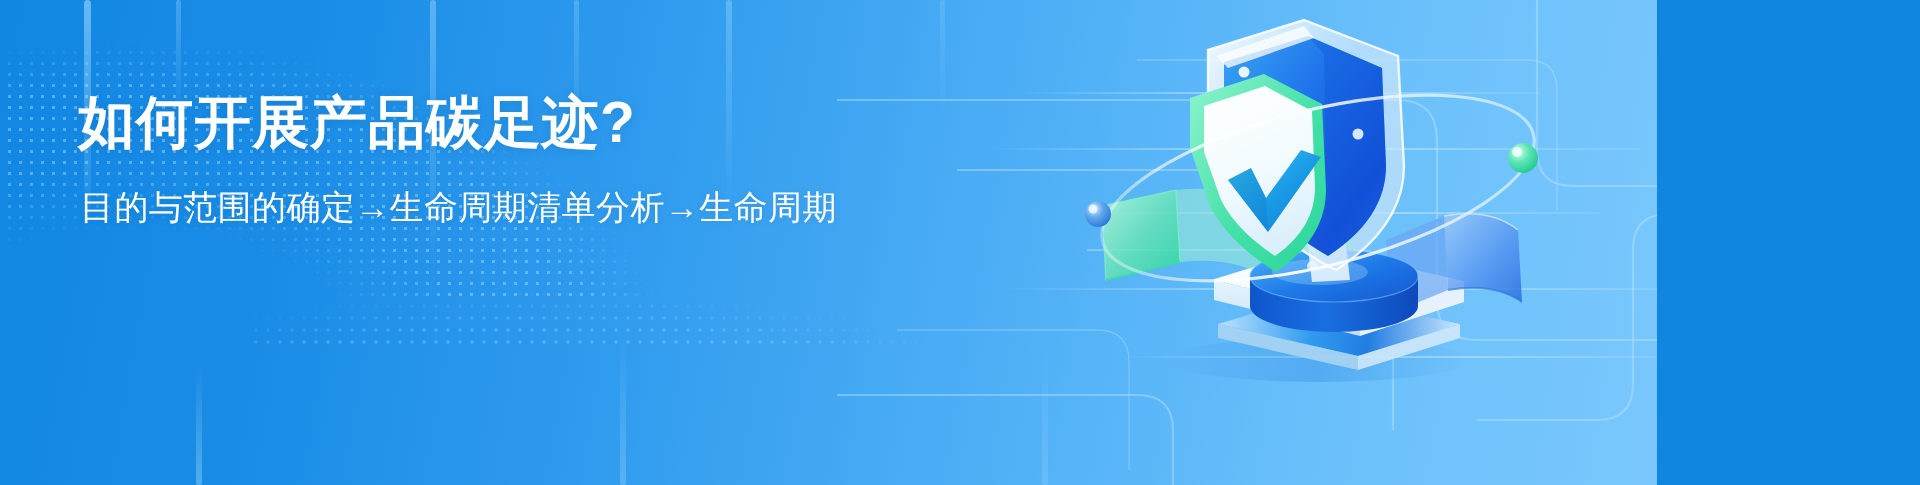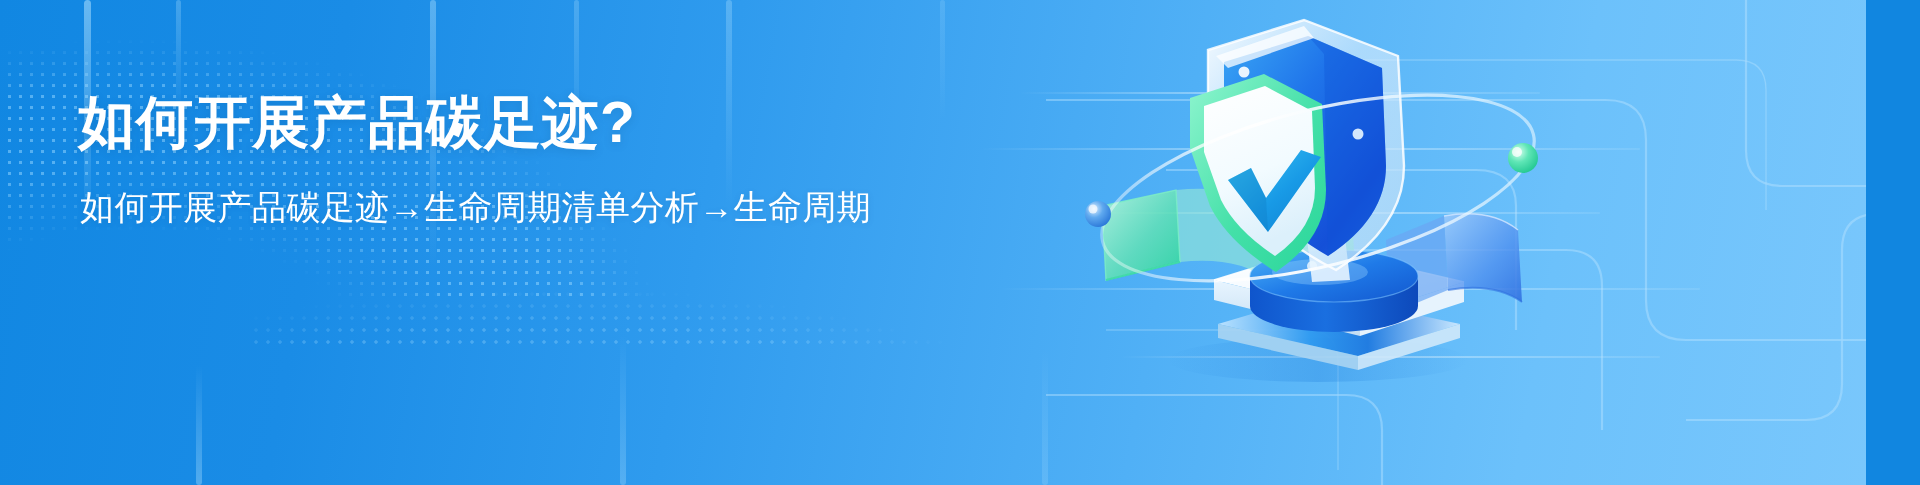--- a/index.html
+++ b/index.html
@@ -3,21 +3,21 @@
 <meta charset="utf-8">
 <title>Banner</title>
 <style>
   html,body{margin:0;padding:0;}
   body{
     width:1920px;height:485px;overflow:hidden;
     font-family:"Liberation Sans","DejaVu Sans",sans-serif;
     background:#1186e0;
   }
   #banner{
-    position:relative;width:1866px;height:485px;overflow:hidden;
+    position:relative;width:1657px;height:485px;overflow:hidden;
     background:linear-gradient(100deg,#1187e2 0%,#1a8ce6 18%,#2f9bee 38%,#50b0f6 62%,#6cc1fb 82%,#79c7fc 100%);
   }
 
   
   .bg-layer{position:absolute;inset:0;pointer-events:none;}
 
   
   .dots{
     position:absolute;left:-40px;top:-30px;width:900px;height:330px;
     background-image:radial-gradient(circle at center, rgba(150,215,255,.60) 1.6px, rgba(0,0,0,0) 1.9px);
@@ -118,21 +118,21 @@
           <path d="M 60 330 H 260 Q 292 330 292 362 V 470"></path>
         </g>
       </svg>
     </div>
   </div>
 
   <div class="content">
     <h1 class="title">如何开展产品碳足迹?</h1>
 
     <div class="subtitle">
-      <span class="ln">如何开展产品碳足迹→生命周期清单分析→生命周期</span>
+      <span class="ln">目的与范围的确定→生命周期清单分析→生命周期</span>
     </div>
   </div>
 
   <div class="art">
     <svg viewBox="0 0 480 400" xmlns="http://www.w3.org/2000/svg" aria-hidden="true">
       <defs>
         <linearGradient id="gBlueCore" x1="0" y1="0" x2="1" y2="1">
           <stop offset="0%" stop-color="#3aa6f5"></stop>
           <stop offset="38%" stop-color="#1f74ea"></stop>
           <stop offset="78%" stop-color="#1450d8"></stop>

